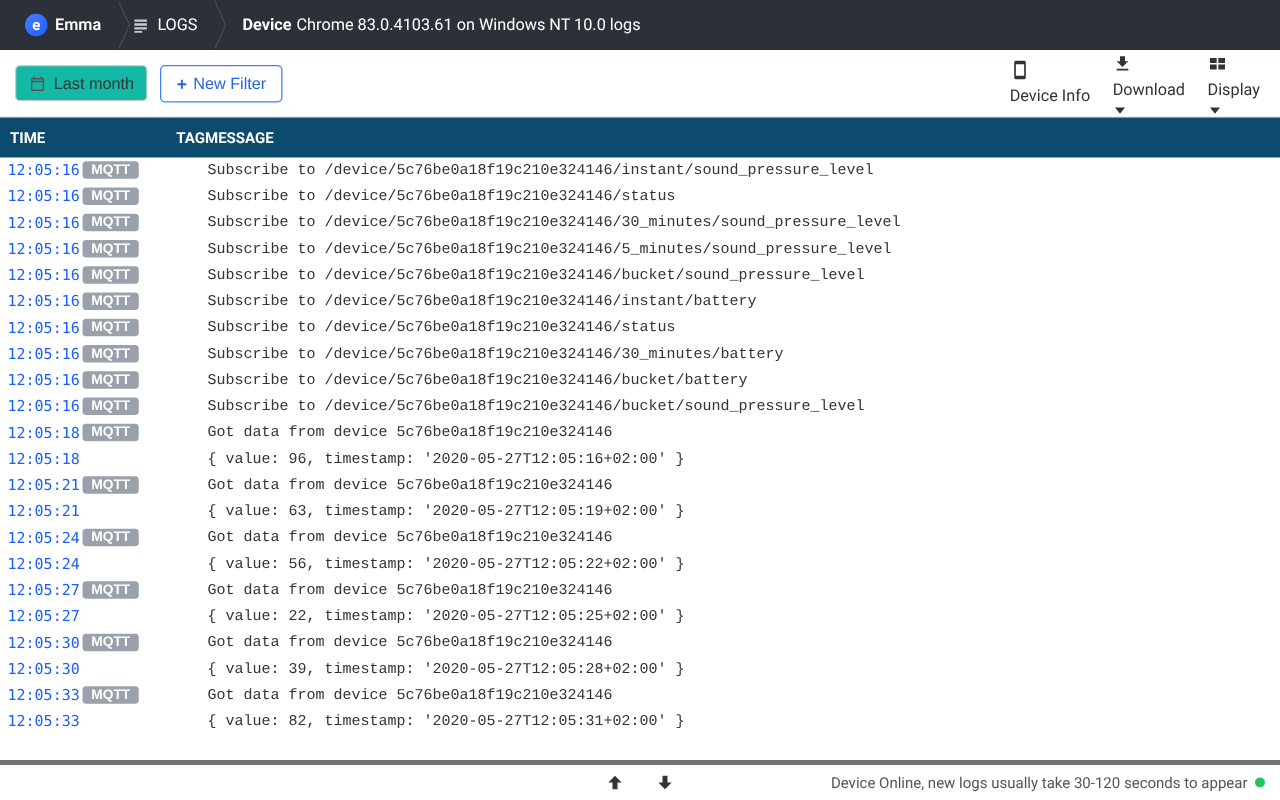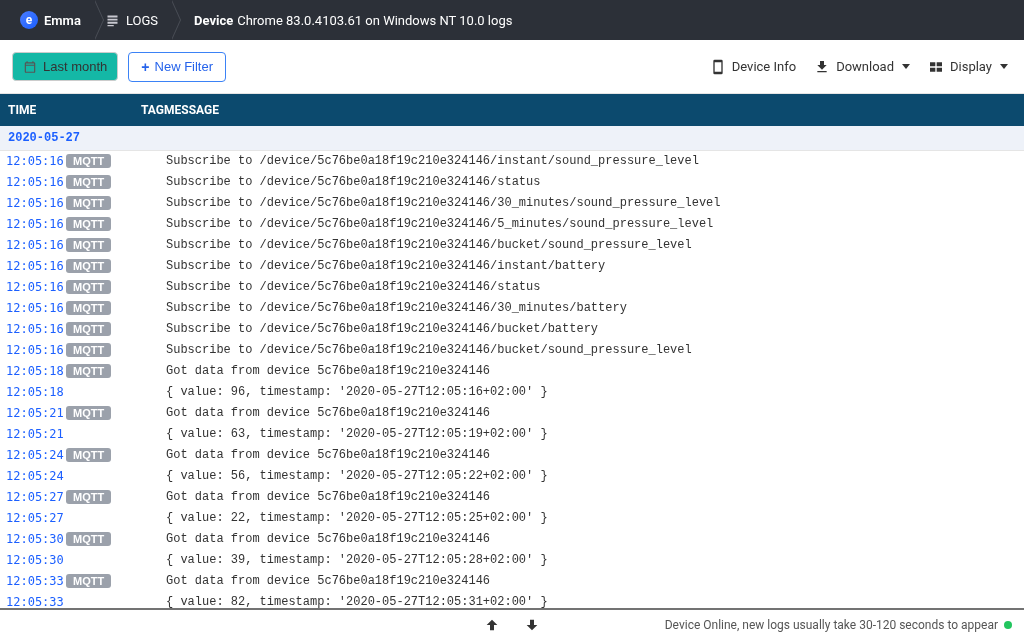--- a/index.html
+++ b/index.html
@@ -17,21 +17,21 @@
 .crumb-logs-icon svg { width: 15px; height: 15px; fill: #c8c8d0; }
 .crumb-device b { font-weight: 700; margin-right: 4px; margin-left: 12px; }
 
 
 .toolbar { height: 54px; border-bottom: 1px solid #e5e5e5; display: flex; align-items: center; padding: 0 12px; justify-content: space-between; }
 .toolbar-left, .toolbar-right { display: flex; align-items: center; gap: 10px; }
 .btn-last-month { border: 1px solid #ccc; border-radius: 4px; padding: 6px 10px; display: flex; align-items: center; gap: 6px; color: #333; background: #14b8a6; cursor: pointer; font-size: 13px; }
 .btn-last-month svg { width: 14px; height: 14px; fill: #555; }
 .btn-new-filter { border: 1px solid #3b82f6; color: #2563eb; border-radius: 4px; padding: 6px 12px; display: flex; align-items: center; gap: 5px; background: #fff; cursor: pointer; font-size: 13px; }
 .btn-new-filter .plus { font-size: 14px; font-weight: bold; }
-.tool-link { display: flex; align-items: center; gap: 6px; color: #333; cursor: pointer; padding: 6px 4px; font-size: 13px; }
+.tool-link { display: flex; align-items: flex-start; gap: 6px; color: #333; cursor: pointer; padding: 6px 4px; font-size: 13px; flex-direction: column; }
 .tool-link svg { width: 16px; height: 16px; fill: #333; }
 .caret-down { width: 0; height: 0; border-left: 4px solid transparent; border-right: 4px solid transparent; border-top: 5px solid #333; margin-left: 2px; }
 
 
 .table-header { background: #0c4a6e; color: #fff; height: 32px; display: flex; align-items: center; font-weight: 700; font-size: 12px; padding: 0 6px; }
 .col-time { width: 60px; padding-left: 2px; }
 .col-tag { width: 98px; text-align: right; }
 .col-msg { flex: 1; }
 
 
@@ -39,21 +39,21 @@
 
 
 .log-body { height: 482px; overflow-y: scroll; font-family: "Consolas", "Menlo", "Courier New", monospace; font-size: 12px; }
 .log-row { display: flex; align-items: flex-start; padding: 3px 6px; min-height: 21px; }
 .log-row .t { width: 60px; color: #1b5fff; font-family: "Consolas","Menlo",monospace; }
 .log-row .tagcell { width: 100px; }
 .tag-pill { background: #9ba1ab; color: #fff; border-radius: 3px; padding: 1px 7px; font-size: 11px; font-family: -apple-system,Arial,sans-serif; font-weight: 600; display: inline-block; }
 .log-row .msg { flex: 1; color: #333; white-space: pre; overflow: hidden; }
 
 
-.footer { position: absolute; bottom: 0; left: 0; right: 0; height: 32px; border-top: 2px solid #737373; background: #fff; display: flex; align-items: center; justify-content: center; }
+.footer { position: absolute; bottom: 0; left: 0; right: 0; height: 32px; border-top: 4px solid #737373; background: #fff; display: flex; align-items: center; justify-content: center; }
 .footer .arrows { display: flex; gap: 24px; }
 .footer .arrows svg { width: 16px; height: 16px; fill: #333; cursor: pointer; }
 .footer-status { position: absolute; right: 12px; display: flex; align-items: center; gap: 6px; font-size: 12px; color: #555; }
 .dot-green { width: 8px; height: 8px; border-radius: 50%; background: #22c55e; }
 
 
 .log-body::-webkit-scrollbar { width: 12px; }
 .log-body::-webkit-scrollbar-thumb { background: #c8c8c8; border-radius: 6px; }
 .log-body::-webkit-scrollbar-track { background: #f0f0f0; }
 </style>
@@ -118,21 +118,20 @@
   </div>
 </div>
 
 <div class="table-header">
   <div class="col-time">TIME</div>
   <div class="col-tag">TAG</div>
   <div class="col-msg">MESSAGE</div>
 </div>
 
 <div class="log-body">
-  <div class="date-row">2020-05-27</div>
   <div id="rows-mount">
       <div class="log-row">
         <div class="t">12:05:16</div>
         <div class="tagcell"><span class="tag-pill">MQTT</span></div>
         <div class="msg">Subscribe to /device/5c76be0a18f19c210e324146/instant/sound_pressure_level</div>
       </div>
       <div class="log-row">
         <div class="t">12:05:16</div>
         <div class="tagcell"><span class="tag-pill">MQTT</span></div>
         <div class="msg">Subscribe to /device/5c76be0a18f19c210e324146/status</div>

